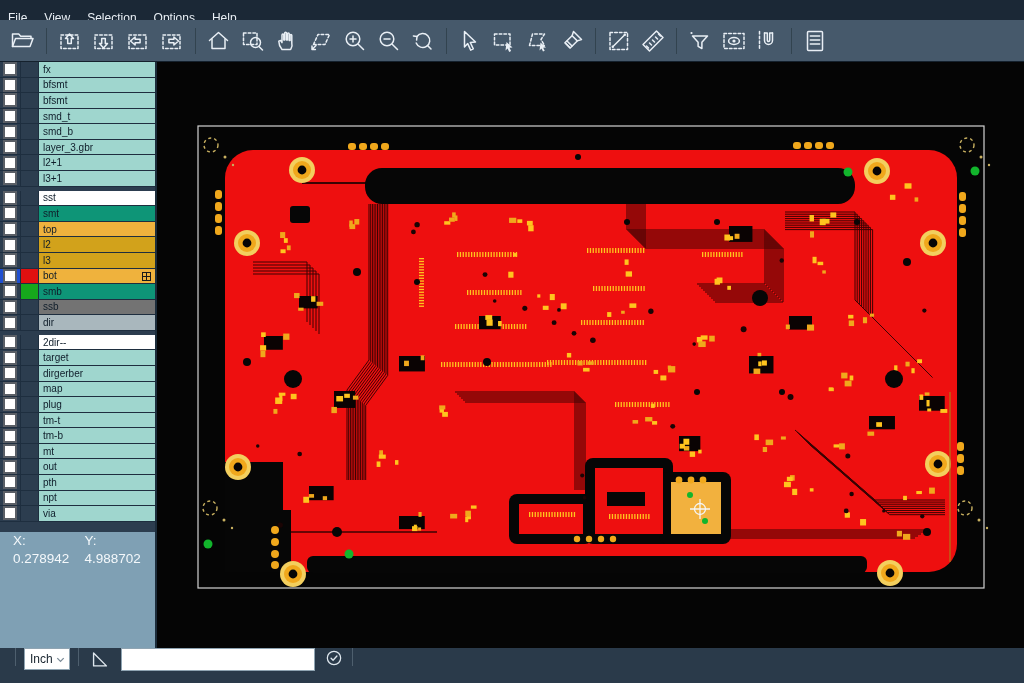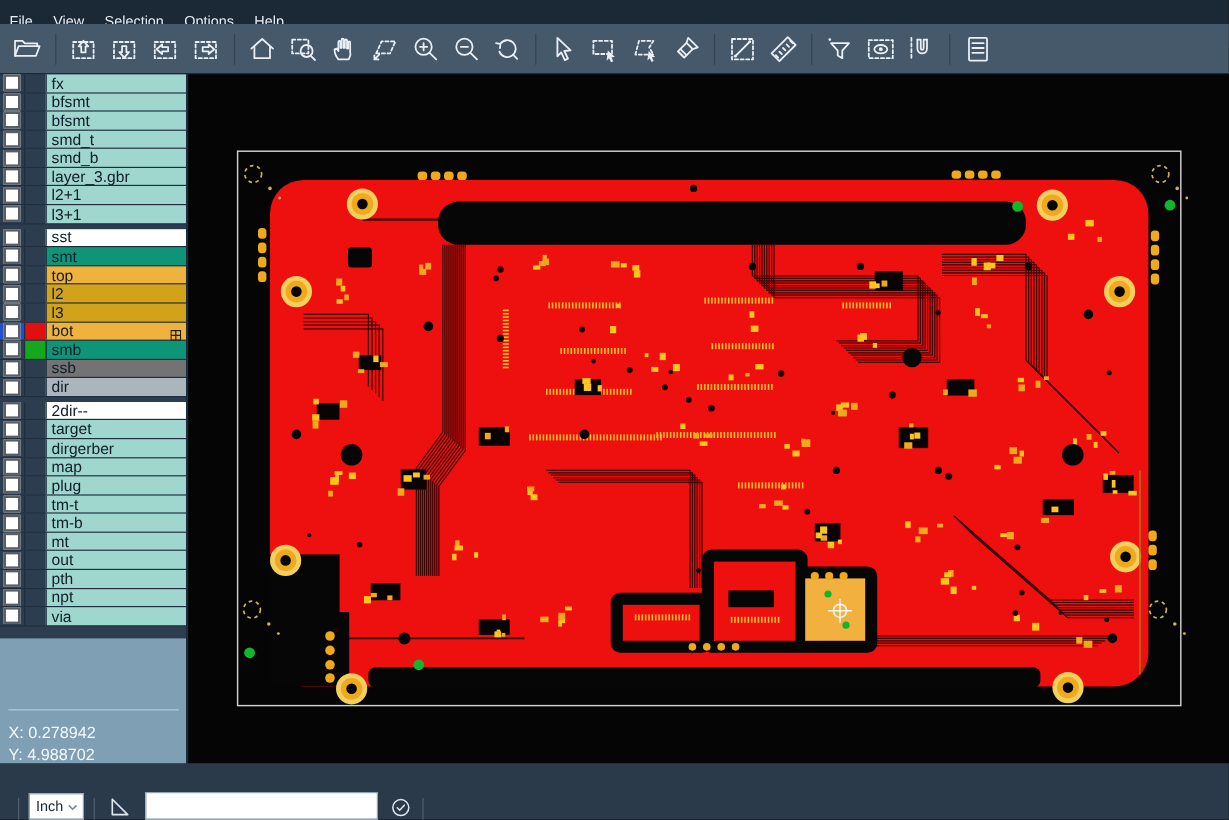--- a/index.html
+++ b/index.html
@@ -40,38 +40,38 @@
     font-size:12px;color:#18242e;padding:0 4px 0 6px;box-sizing:border-box;cursor:pointer;
   }
   #layer-list{position:relative;}
   .lgap{height:4px;}
   .lrow{height:15.58px;box-sizing:border-box;border-bottom:1px solid #1e2e3f;
     display:flex;align-items:stretch;cursor:pointer;}
   .cb-cell{width:20px;display:flex;align-items:center;justify-content:center;background:#2c3d4f;}
   .cb-cell.sel{background:#2050d0;}
   .cb-box{width:10px;height:10px;background:#ffffff;border:2px solid #5a5f66;}
   .sw-cell{width:17px;background:#2c3d4f;border-left:1px solid #1e2e3f;}
-  .label-cell{flex:1;border-left:1px solid #1e2e3f;color:#0f1d2a;font-size:13px;
+  .label-cell{flex:1;border-left:1px solid #1e2e3f;color:#0f1d2a;font-size:10px;
     display:flex;align-items:center;padding-left:4px;position:relative;}
   .grid-ic{position:absolute;right:4px;top:3px;}
   
   #status-panel{
     position:absolute;left:0;bottom:0;width:155px;height:116px;background:#7fa0b4;
-    display:flex;flex-direction:column;justify-content:flex-end;
+    display:flex;flex-direction:row;justify-content:flex-end;
     padding:0 0 10px 7px;box-sizing:border-box;color:#f4f8fb;font-size:13.5px;
   }
   #status-sep{height:1px;background:rgba(255,255,255,.45);margin:0 6px 10px 0;}
   .coord{line-height:18px;}
   
   #canvas{position:absolute;left:157px;top:62px;width:867px;height:586px;background:#050505;}
   #canvas svg{display:block;}
   
   #bottombar{
-    position:absolute;left:0;bottom:0;width:1024px;height:47px;background:#2a3a4a;
-    display:flex;align-items:flex-end;padding-left:7px;box-sizing:border-box;margin-top:44px;
+    position:absolute;left:0;bottom:0;width:1024px;height:35px;background:#2a3a4a;
+    display:flex;align-items:flex-start;padding-left:7px;box-sizing:border-box;margin-top:44px;
   }
   .bb-sep{width:1px;height:18px;background:#4e5f6e;margin:0 8px;}
   #unit-select{
     width:46px;height:22px;background:#fff;border:1px solid #8fa4b2;
     display:flex;align-items:center;justify-content:space-between;
     font-size:12px;color:#18242e;padding:0 3px 0 5px;box-sizing:border-box;cursor:pointer;
   }
   #angle-icon{margin:0 2px;}
   #command-input{
     width:194px;height:23px;border:1px solid #8fa4b2;background:#fff;

